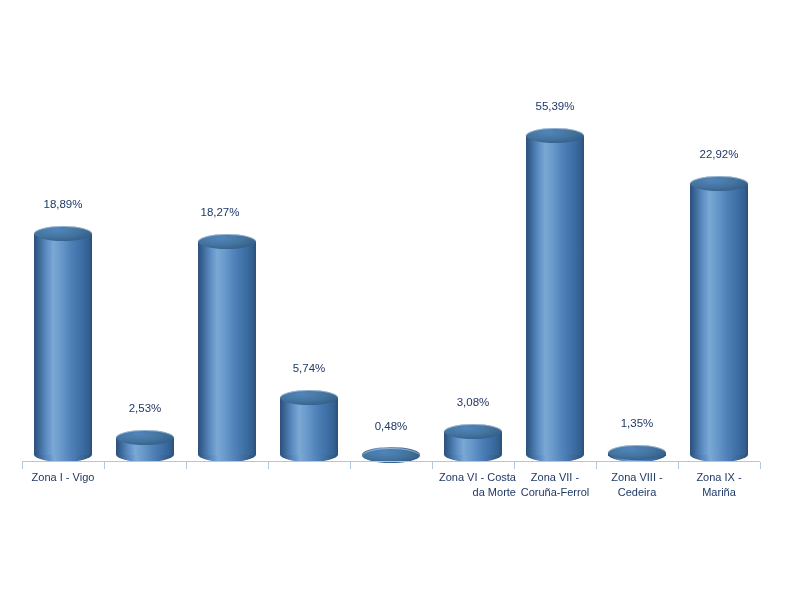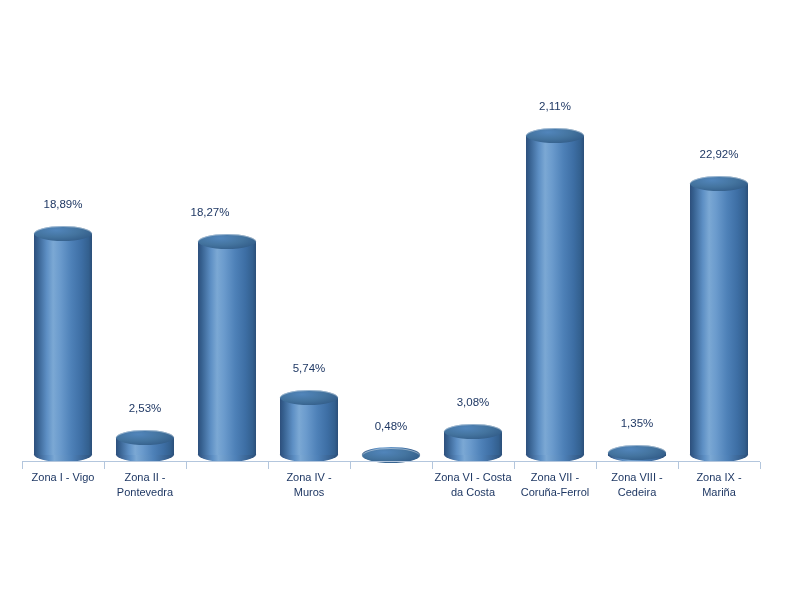--- a/index.html
+++ b/index.html
@@ -202,58 +202,50 @@
         </div>
       </div>
     </div>
 
   <div id="axis-line"></div>
 
   <div id="category-labels">
       <div class="cat-label" style="left: 20px;">
         <div>Zona I - Vigo</div>
       </div>
-      <div class="cat-label" style="left: 102px;">
-        <div>Zona II -</div>
-        <div>Pontevedra</div>
-      </div>
-      <div class="cat-label" style="left: 266px;">
-        <div>Zona IV -</div>
-        <div>Muros</div>
-      </div>
-      <div class="cat-label" style="left: 430px;">
+      <div class="cat-label" style="left: 430px; text-align: right;">
         <div>Zona VI - Costa</div>
-        <div>da Costa</div>
+        <div>da Morte</div>
       </div>
       <div class="cat-label" style="left: 512px;">
         <div>Zona VII -</div>
         <div>Coruña-Ferrol</div>
       </div>
       <div class="cat-label" style="left: 676px;">
         <div>Zona IX -</div>
         <div>Mariña</div>
       </div>
       <div class="cat-label" style="left: 594px;">
         <div>Zona VIII -</div>
         <div>Cedeira</div>
       </div>
     </div>
 
 <div class="bar-label" style="left: 23px; top: 198.201px;">18,89%</div>
     <div class="axis-tick" style="left: 22px;"></div>
     <div class="bar-label" style="left: 105px; top: 402.419px;">2,53%</div>
     <div class="axis-tick" style="left: 104px;"></div>
-    <div class="bar-label" style="left: 170px; top: 205.94px;">18,27%</div>
+    <div class="bar-label" style="left: 180px; top: 205.94px;">18,27%</div>
     <div class="axis-tick" style="left: 186px;"></div>
     <div class="bar-label" style="left: 269px; top: 362.349px;">5,74%</div>
     <div class="axis-tick" style="left: 268px;"></div>
     <div class="bar-label" style="left: 351px; top: 420px;">0,48%</div>
     <div class="axis-tick" style="left: 350px;"></div>
     <div class="bar-label" style="left: 433px; top: 395.553px;">3,08%</div>
     <div class="axis-tick" style="left: 432px;"></div>
-    <div class="bar-label" style="left: 515px; top: 100.211px;">2,11%</div>
+    <div class="bar-label" style="left: 515px; top: 100.211px;">55,39%</div>
     <div class="axis-tick" style="left: 514px;"></div>
     <div class="bar-label" style="left: 597px; top: 417.148px;">1,35%</div>
     <div class="axis-tick" style="left: 596px;"></div>
     <div class="bar-label" style="left: 679px; top: 147.895px;">22,92%</div>
     <div class="axis-tick" style="left: 678px;"></div>
     <div class="axis-tick" style="left: 760px;"></div>
   </div>
 
 </body></html>

